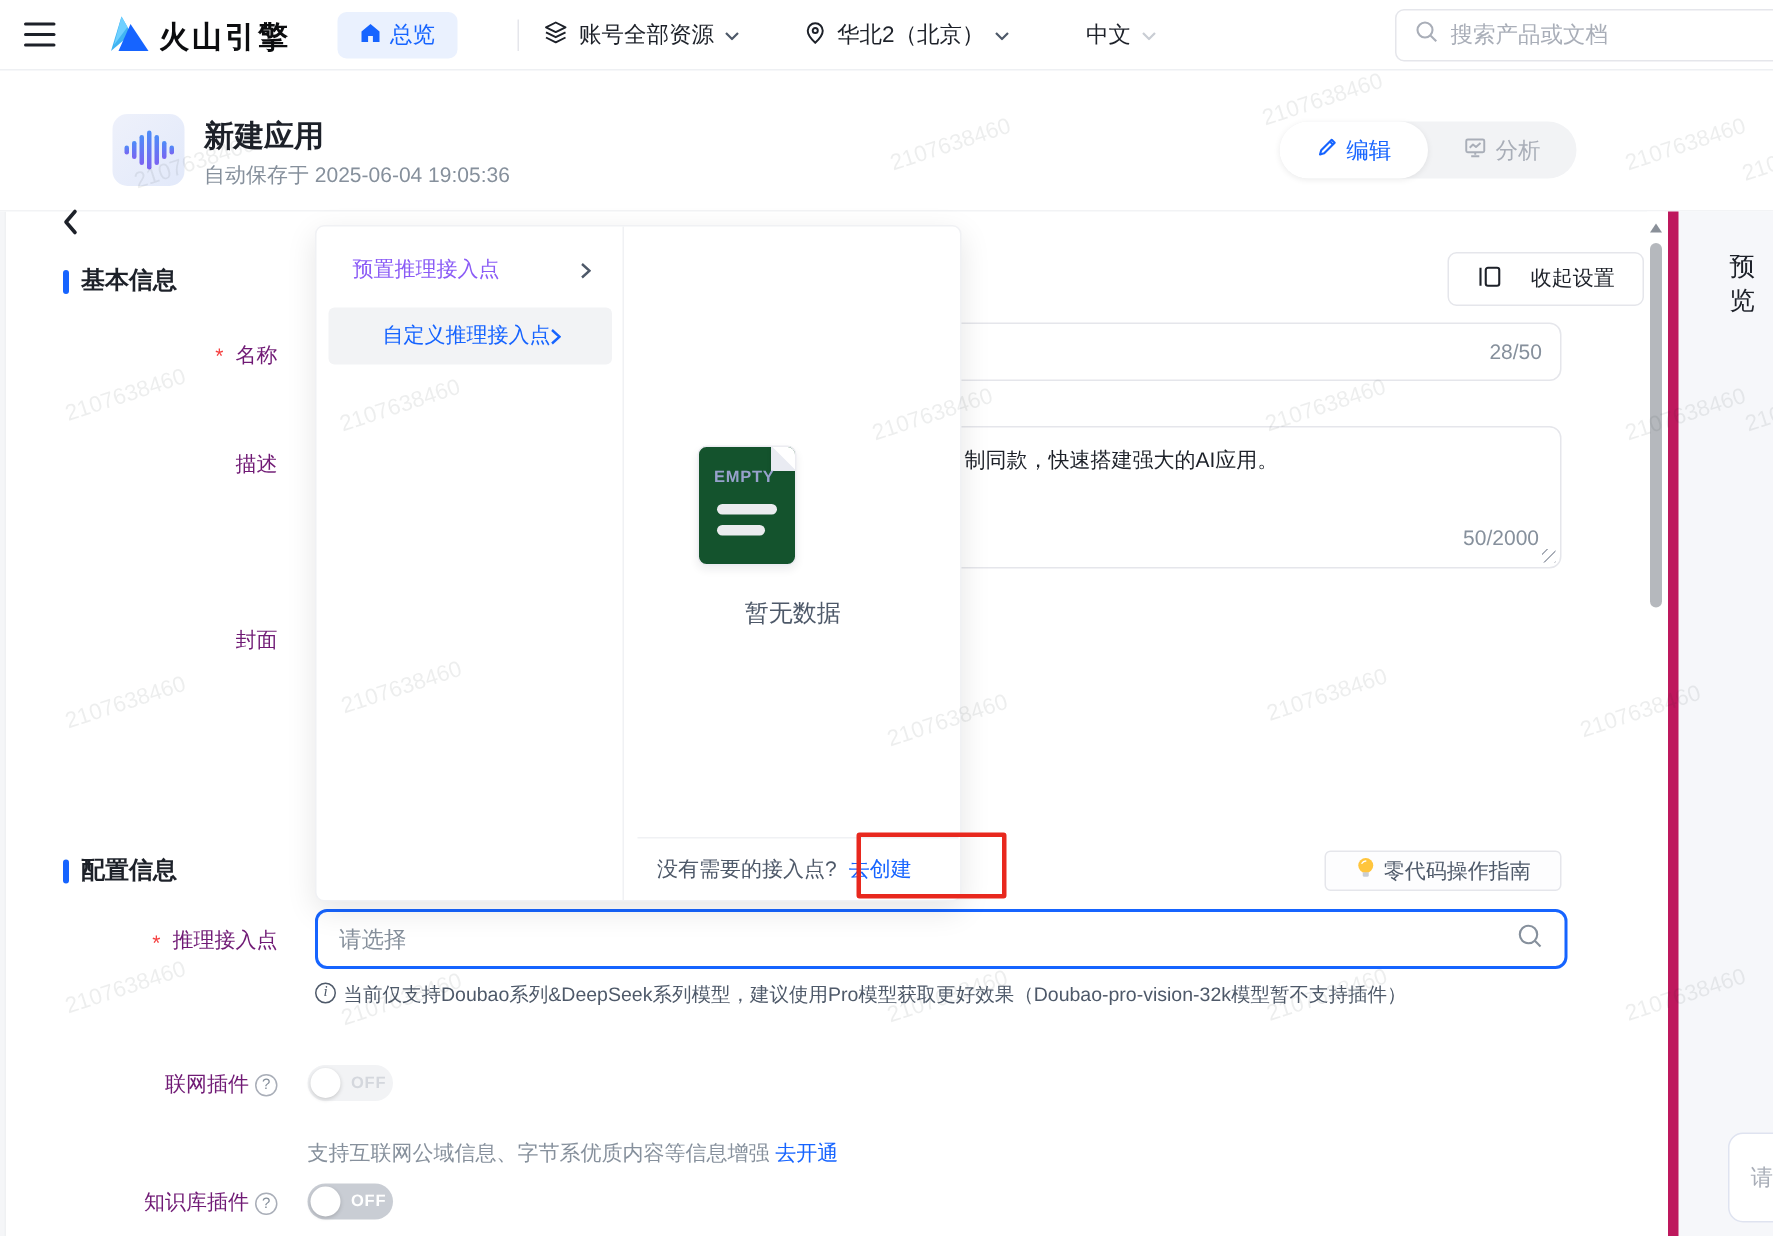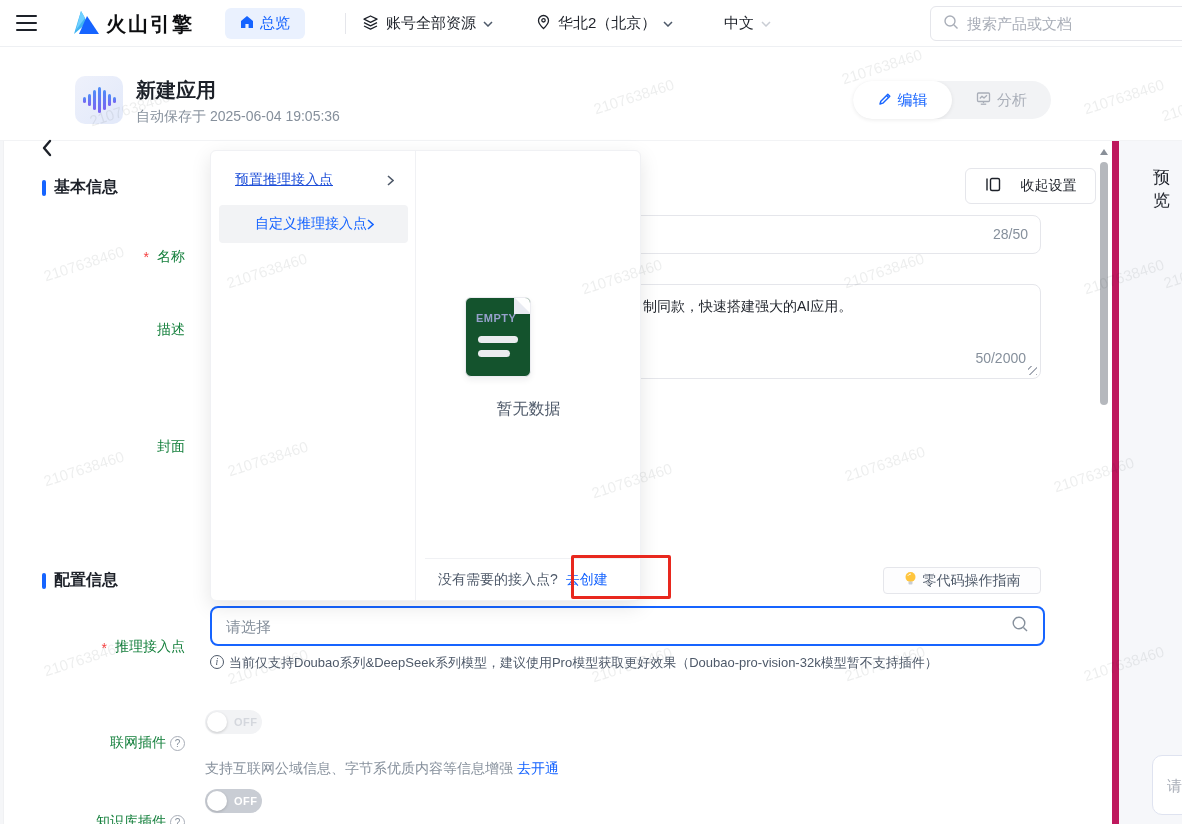--- a/index.html
+++ b/index.html
@@ -31,21 +31,21 @@
   .seg { position:absolute; left:853px; top:33px; width:198px; height:38px; background:#f2f3f5; border-radius:19px; display:flex; align-items:center; }
   .seg-btn { height:38px; display:flex; align-items:center; justify-content:center; gap:6px; font-size:15px; cursor:pointer; border-radius:19px; }
   .seg-btn.active { background:#fff; color:#1664ff; width:99px; box-shadow:0 1px 4px rgba(0,0,0,.08); }
   .seg-btn.inactive { color:#a9aeb8; width:99px; }
 
   
   .content { position:absolute; top:141px; left:0; width:1182px; height:683px; background:#fff; }
   .left-sliver { position:absolute; left:0; top:0; width:4px; height:683px; background:#f5f6f8; border-right:1px solid #f0f1f3; }
   .section-title { position:absolute; display:flex; align-items:center; gap:8px; font-size:16px; font-weight:700; color:#1d2129; }
   .section-title .bar { width:4px; height:16px; border-radius:2px; background:#1664ff; }
-  .flabel { position:absolute; left:35px; width:150px; font-size:14px; color:#15803d; text-align:right; display:flex; justify-content:flex-end; align-items:center; gap:4px;margin-top:20px; }
+  .flabel { position:absolute; left:35px; width:150px; font-size:14px; color:#701a75; text-align:right; display:flex; justify-content:flex-end; align-items:center; gap:4px; }
   .req::before { content:"*"; color:#f53f3f; margin-right:4px; font-size:14px; }
   .q-icon { width:15px; height:15px; border:1px solid #a9aeb8; border-radius:50%; color:#86909c; font-size:10px; line-height:13px; text-align:center; display:inline-block; }
   .q-icon::after { content:"?"; }
   .input-box { position:absolute; border:1px solid #e5e6eb; border-radius:8px; background:#fff; }
   .counter { position:absolute; font-size:14px; color:#86909c; }
   .resize-grip { position:absolute; right:3px; bottom:3px; width:9px; height:9px; }
   .resize-grip::before { content:""; position:absolute; right:0; bottom:0; width:9px; height:9px;
     background:linear-gradient(135deg,transparent 0 50%, transparent 50%),
       repeating-linear-gradient(135deg, transparent 0 2px, #a9aeb8 2px 3px, transparent 3px 5px); }
   .collapse-btn { position:absolute; left:965px; top:27px; width:131px; height:36px; border:1px solid #e5e6eb; border-radius:6px; background:#fff; display:flex; align-items:center; justify-content:center; gap:20px; font-size:14px; color:#1d2129; cursor:pointer; }
@@ -63,21 +63,21 @@
   .toggle.light .state { color:#d4d7dd; }
   .toggle.grey { background:#c9cdd4; }
   .toggle.grey .state { color:#fff; }
   .plugin-hint { position:absolute; left:205px; top:619px; font-size:14px; color:#86909c; }
   .link { color:#1664ff; cursor:pointer; text-decoration:none; }
 
   
   .dropdown { position:absolute; left:210px; top:150px; width:431px; height:451px; background:#fff; border:1px solid #f0f1f4; border-radius:6px; box-shadow:0 6px 20px rgba(0,0,0,.1); z-index:5; }
   .dd-left { position:absolute; left:0; top:0; width:205px; height:449px; border-right:1px solid #f0f1f4; }
   .dd-item { position:absolute; left:8px; width:189px; height:38px; border-radius:4px; display:flex; align-items:center; justify-content:space-between; padding:0 14px 0 16px; font-size:14px; cursor:pointer; }
-  .dd-item.normal { color:#1d4ed8; top:10px;text-decoration:underline; }
+  .dd-item.normal { color:#8b5cf6; top:10px; }
   .dd-item.selected { color:#1664ff; background:#f2f3f5; top:54px;justify-content:center; }
   .dd-empty { position:absolute; left:205px; top:0; width:225px; height:407px; }
   .paper { position:absolute; left:49px; top:146px; width:66px; height:80px; background:#14532d; border:1px solid #ececf1; border-radius:6px; box-shadow:0 3px 6px rgba(31,35,41,.07); overflow:hidden; }
   .paper .fold { position:absolute; top:-1px; right:-1px; width:0; height:0; border-top:17px solid #fff; border-left:17px solid #e9ebf2; filter:drop-shadow(-1px 1px 1px rgba(0,0,0,.05)); }
   .paper .badge { position:absolute; left:10px; top:14px; font-size:11px; font-weight:700; color:#97a1cc; letter-spacing:.5px; }
   .paper .bar1 { position:absolute; left:12px; top:38px; width:40px; height:7px; border-radius:4px; background:#ebecef; }
   .paper .bar2 { position:absolute; left:12px; top:52px; width:32px; height:7px; border-radius:4px; background:#ebecef; }
   .dd-empty-text { position:absolute; left:0; top:248px; width:164px; text-align:center; font-size:16px; color:#4e5969; }
   .dd-footer-divider { position:absolute; left:214px; top:407px; width:214px; height:1px; background:#f0f1f4; }
   .dd-footer { position:absolute; left:227px; top:420px; font-size:14px; color:#4e5969; white-space:nowrap; }

